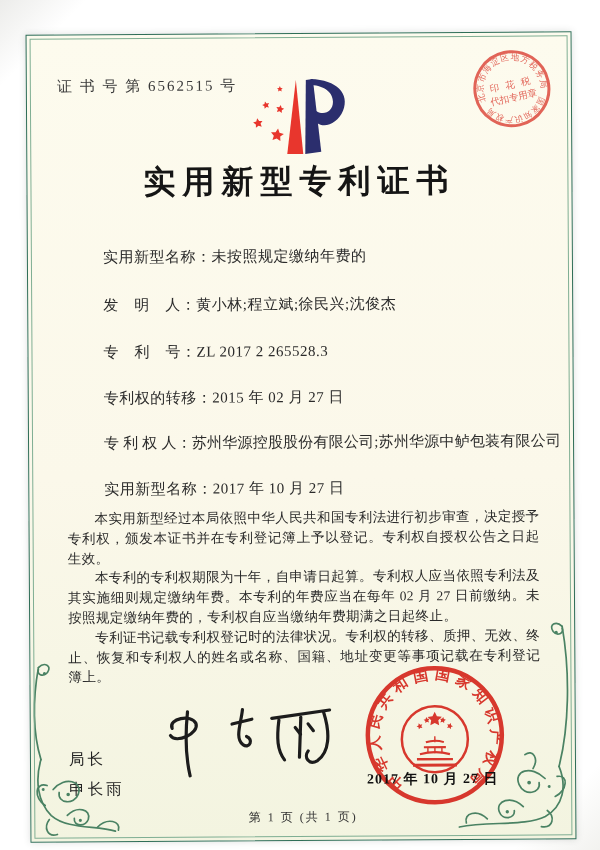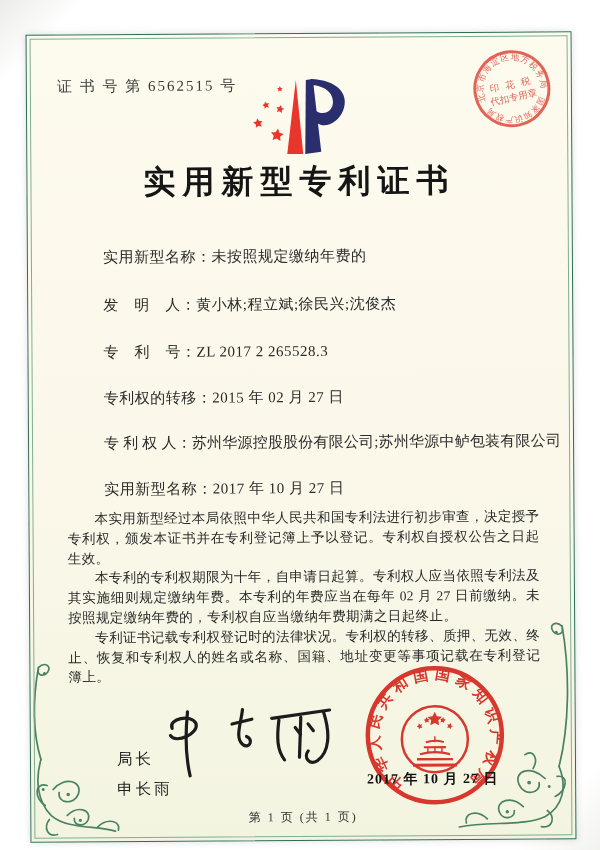--- a/index.html
+++ b/index.html
@@ -32,21 +32,21 @@
     letter-spacing:.5px;white-space:nowrap;
   }
   .field .lbl{color:#2b2b2b;margin-left:37px;}
   .field .val{color:#2b2b2b;}
   .f1{top:213px}.f2{top:261px}.f3{top:308px}.f4{top:354px}.f5{top:399px;letter-spacing:.2px}.f6{top:445px}
   .body-text{
     position:absolute;left:38px;top:474px;width:472px;
     font-size:13.5px;line-height:19.8px;color:#2a2a2a;text-align:justify;
   }
   .body-text p{margin:0;text-indent:2em;letter-spacing:.4px;}
-  .signer{position:absolute;left:38px;font-size:15.5px;letter-spacing:3px;color:#222;margin-left:48px;}
+  .signer{position:absolute;left:38px;font-size:15.5px;letter-spacing:3px;color:#222;}
   .s1{top:714px}.s2{top:744px}
   .signature{position:absolute;left:118px;top:655px;}
   .office-seal{position:absolute;left:330px;top:628px;opacity:.92;}
   .grant-date{
     position:absolute;left:336px;top:737px;width:160px;font-size:14px;color:#111;
     letter-spacing:1px;font-weight:600;z-index:5;
   }
   .footer{
     position:absolute;left:0;right:0;top:775px;text-align:center;
     font-size:12px;color:#333;letter-spacing:2px;

